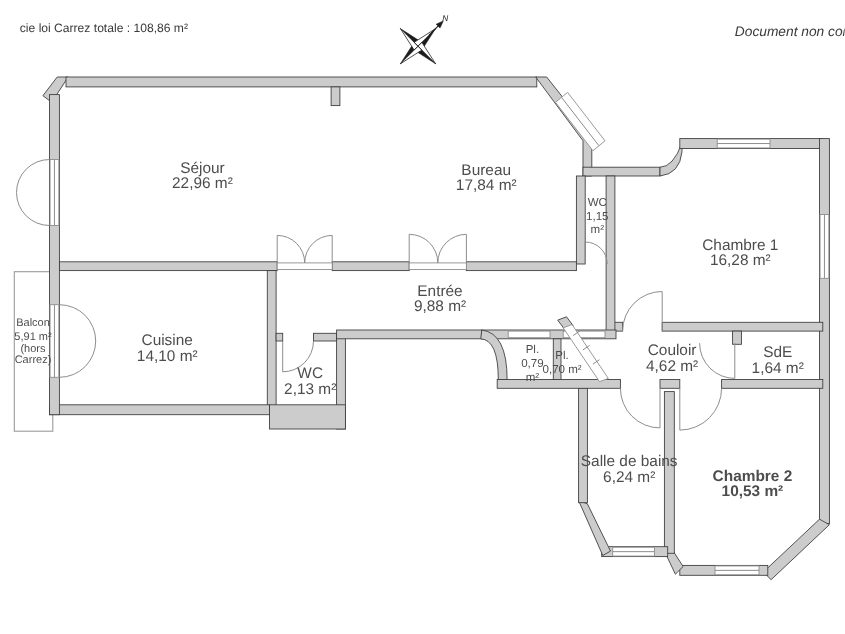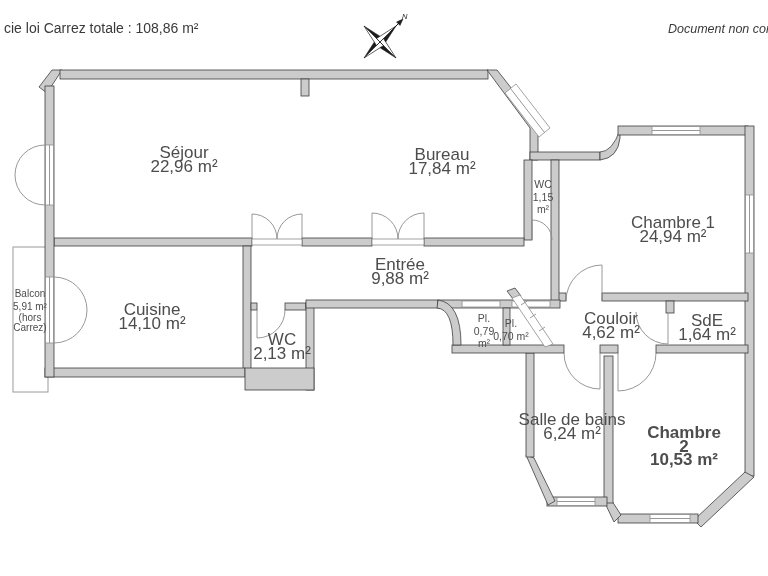--- a/index.html
+++ b/index.html
@@ -1,34 +1,34 @@
 <!DOCTYPE html>
 <html style="--wall-fill: #cccccc; --wall-stroke: #3e3e3e; --thin-line: #8c8c8c; --label-color: #4d4d4d; --header-text: #3a3a3a; --compass-dark: #1c1c1c;"><head>
 <meta charset="utf-8">
 <style>
   html,body{margin:0;padding:0;background:#ffffff;}
   #page{position:relative;width:768px;height:576px;overflow:hidden;
         font-family:"Liberation Sans", sans-serif;background:#ffffff;}
 
-  .hdr-left{position:absolute;left:4px;top:20px;font-size:14px;
+  .hdr-left{position:absolute;left:18px;top:20px;font-size:11px;
             color:var(--header-text,#3a3a3a);white-space:nowrap;}
   .hdr-right{position:absolute;left:668px;top:22px;font-size:12.5px;font-style:italic;
              color:var(--header-text,#3a3a3a);white-space:nowrap;}
 
   svg{position:absolute;left:0;top:0;}
   .wall{fill:var(--wall-fill,#ccc);stroke:var(--wall-stroke,#3e3e3e);stroke-width:.8;}
   .thin{fill:none;stroke:var(--thin-line,#8c8c8c);stroke-width:.9;}
   .winfill{fill:#ffffff;stroke:var(--thin-line,#8c8c8c);stroke-width:.8;}
   .balcony{fill:#ffffff;stroke:#9a9a9a;stroke-width:1;}
   .compass-dark{fill:var(--compass-dark,#1c1c1c);stroke:var(--compass-dark,#1c1c1c);stroke-width:.5;}
   .compass-light{fill:#ffffff;stroke:var(--compass-dark,#1c1c1c);stroke-width:.7;}
   .compass-n{font-size:7.5px;fill:var(--compass-dark,#1c1c1c);font-style:italic;}
 
   .room-label{position:absolute;transform:translateX(-50%);text-align:center;
-              color:var(--label-color,#4d4d4d);font-size:17px;line-height:13.5px;}
+              color:var(--label-color,#4d4d4d);font-size:14px;line-height:13.5px;}
   .room-label span{display:block;}
   #lbl-sejour{left:184px;top:146px;}
   #lbl-bureau{left:410px;top:148px;margin-left:32px;}
   #lbl-wc1{left:543px;top:178px;width:30px;font-size:10.5px;line-height:12.5px;}
   #lbl-chambre1{left:673px;top:216px;}
   #lbl-entree{left:400px;top:258px;}
   #lbl-balcon{left:30px;top:287px;width:44px;font-size:10px;line-height:13px;}
   #lbl-balcon .note{font-size:10px;line-height:9.5px;}
   #lbl-cuisine{left:152px;top:303px;}
   #lbl-wc2{left:282px;top:333px;}
@@ -152,21 +152,21 @@
   <div class="room-label" id="lbl-bureau">
     <span>Bureau</span>
     <span>17,84 m²</span>
   </div>
   <div class="room-label" id="lbl-wc1">
     <span>WC</span>
     <span>1,15 m²</span>
   </div>
   <div class="room-label" id="lbl-chambre1">
     <span>Chambre 1</span>
-    <span>24,94 m²</span>
+    <span>16,28 m²</span>
   </div>
   <div class="room-label" id="lbl-entree">
     <span>Entrée</span>
     <span>9,88 m²</span>
   </div>
   <div class="room-label" id="lbl-balcon">
     <span>Balcon</span>
     <span>5,91 m²</span>
     <span class="note">(hors Carrez)</span>
   </div>

